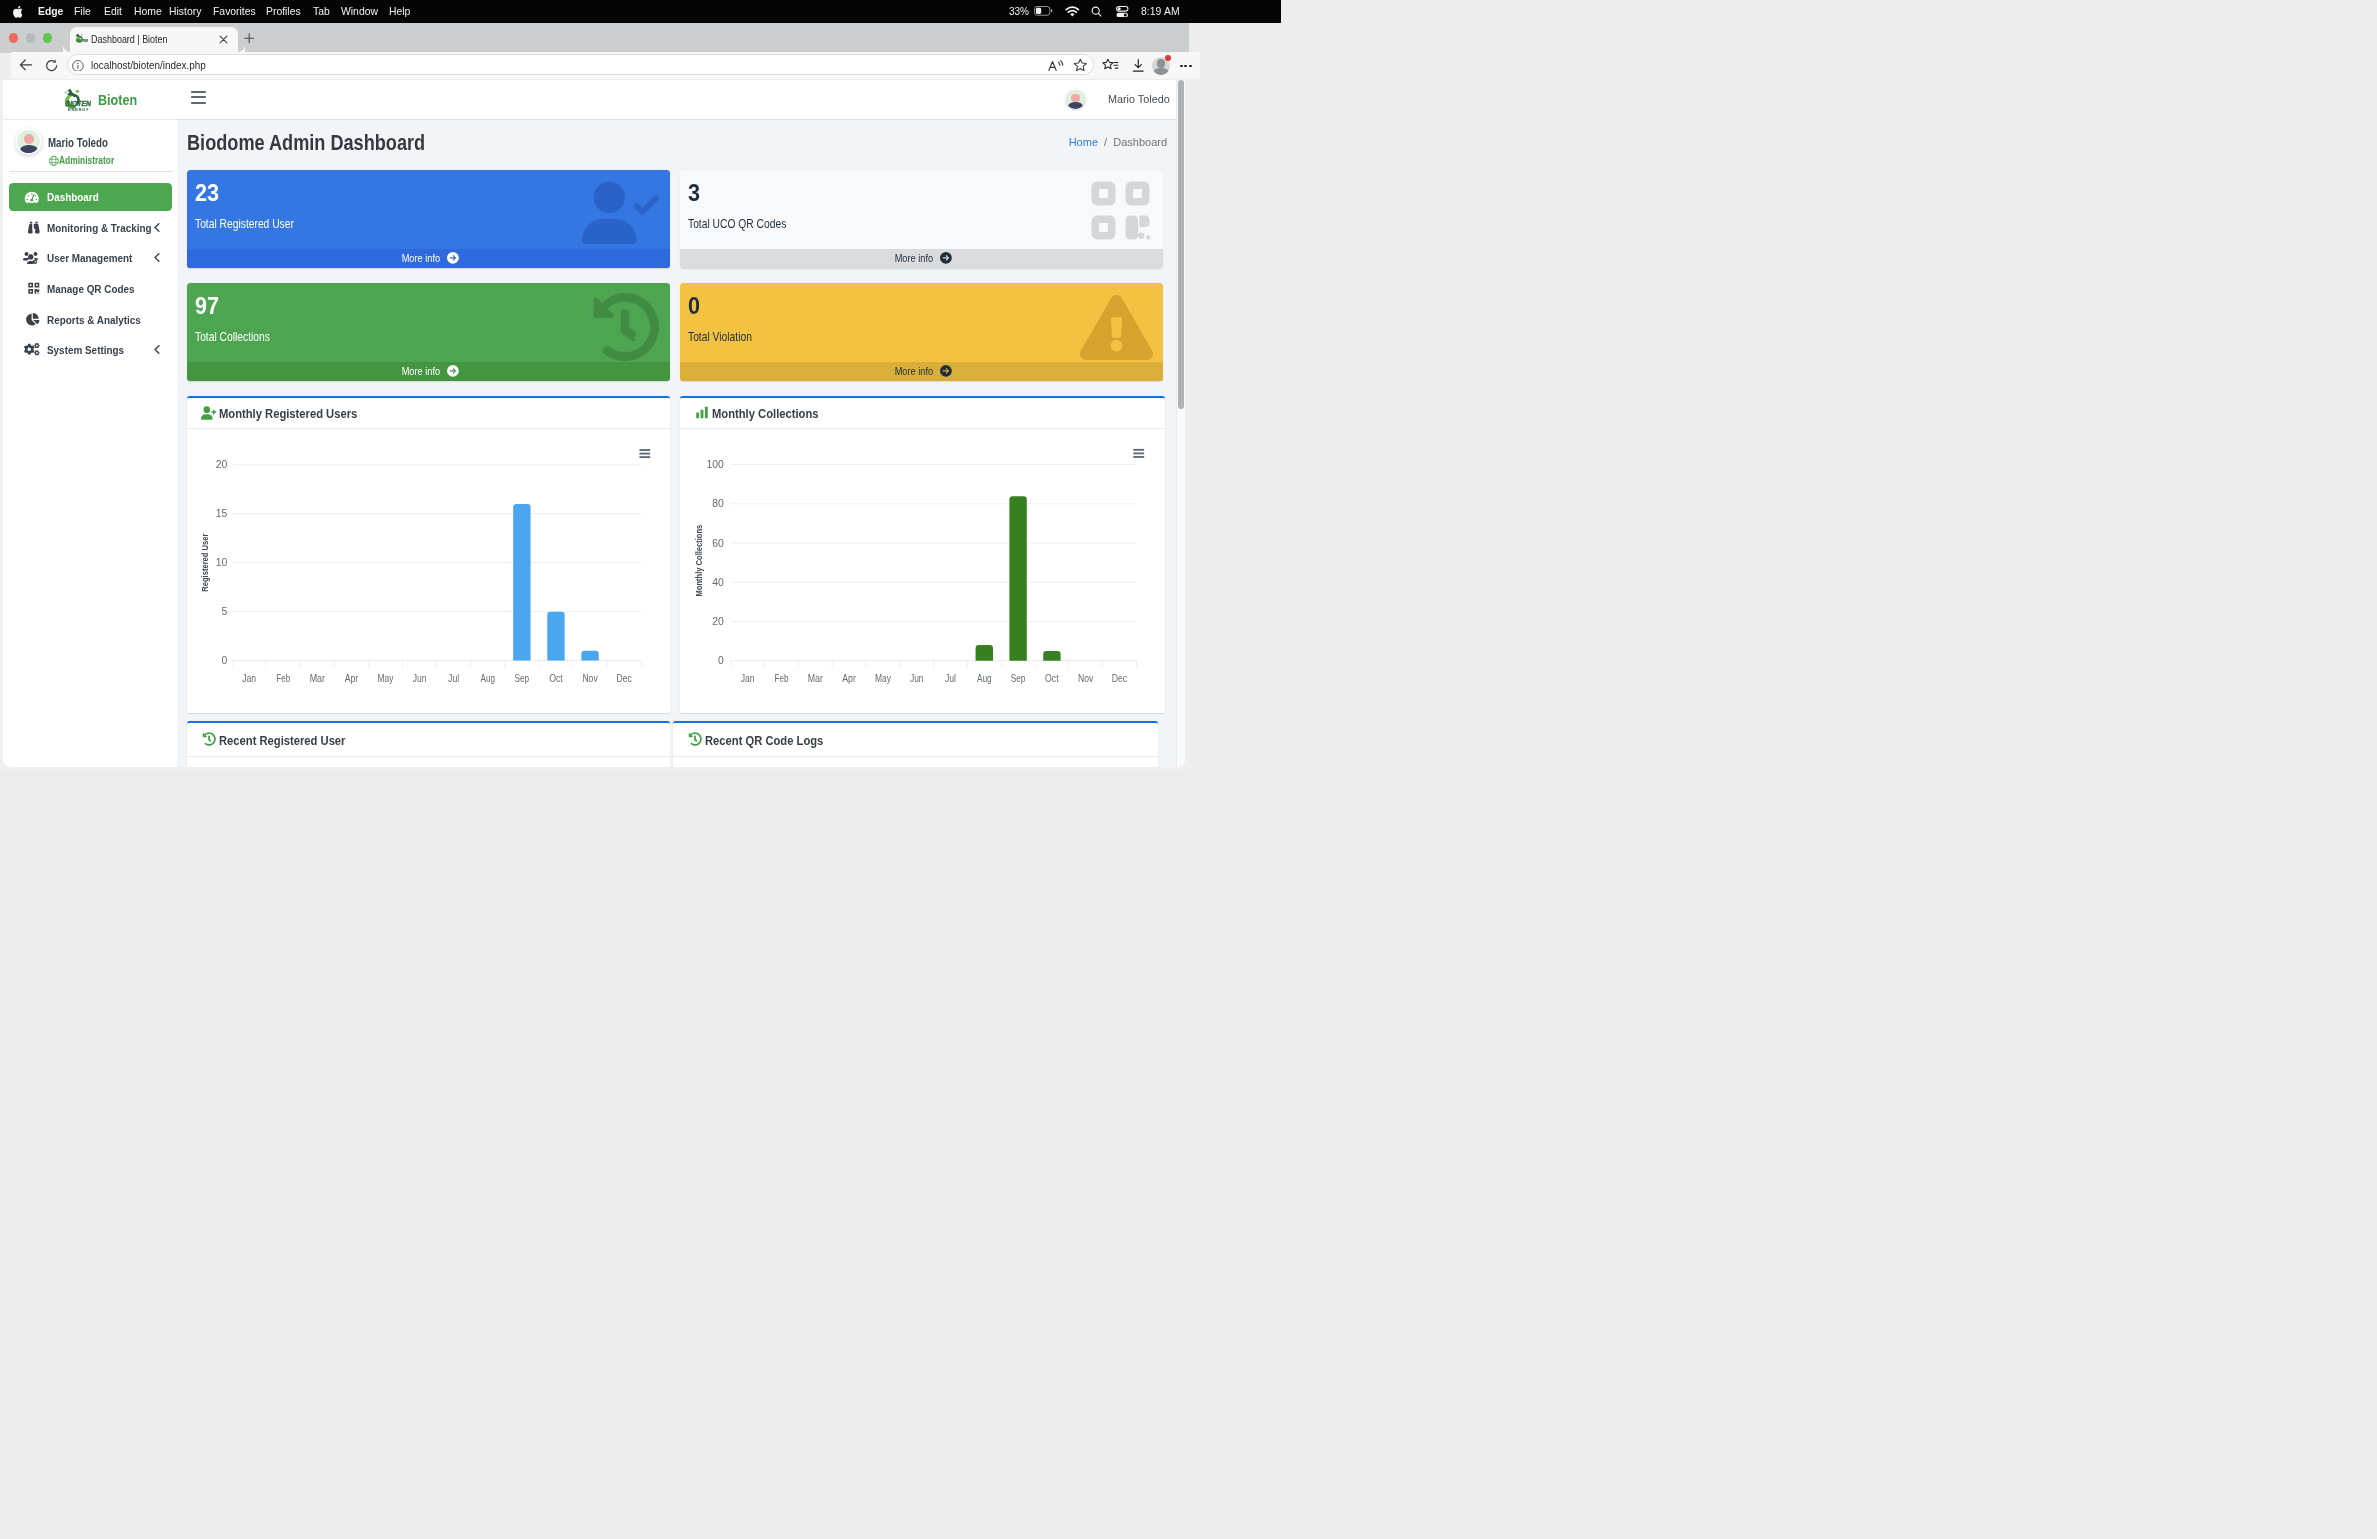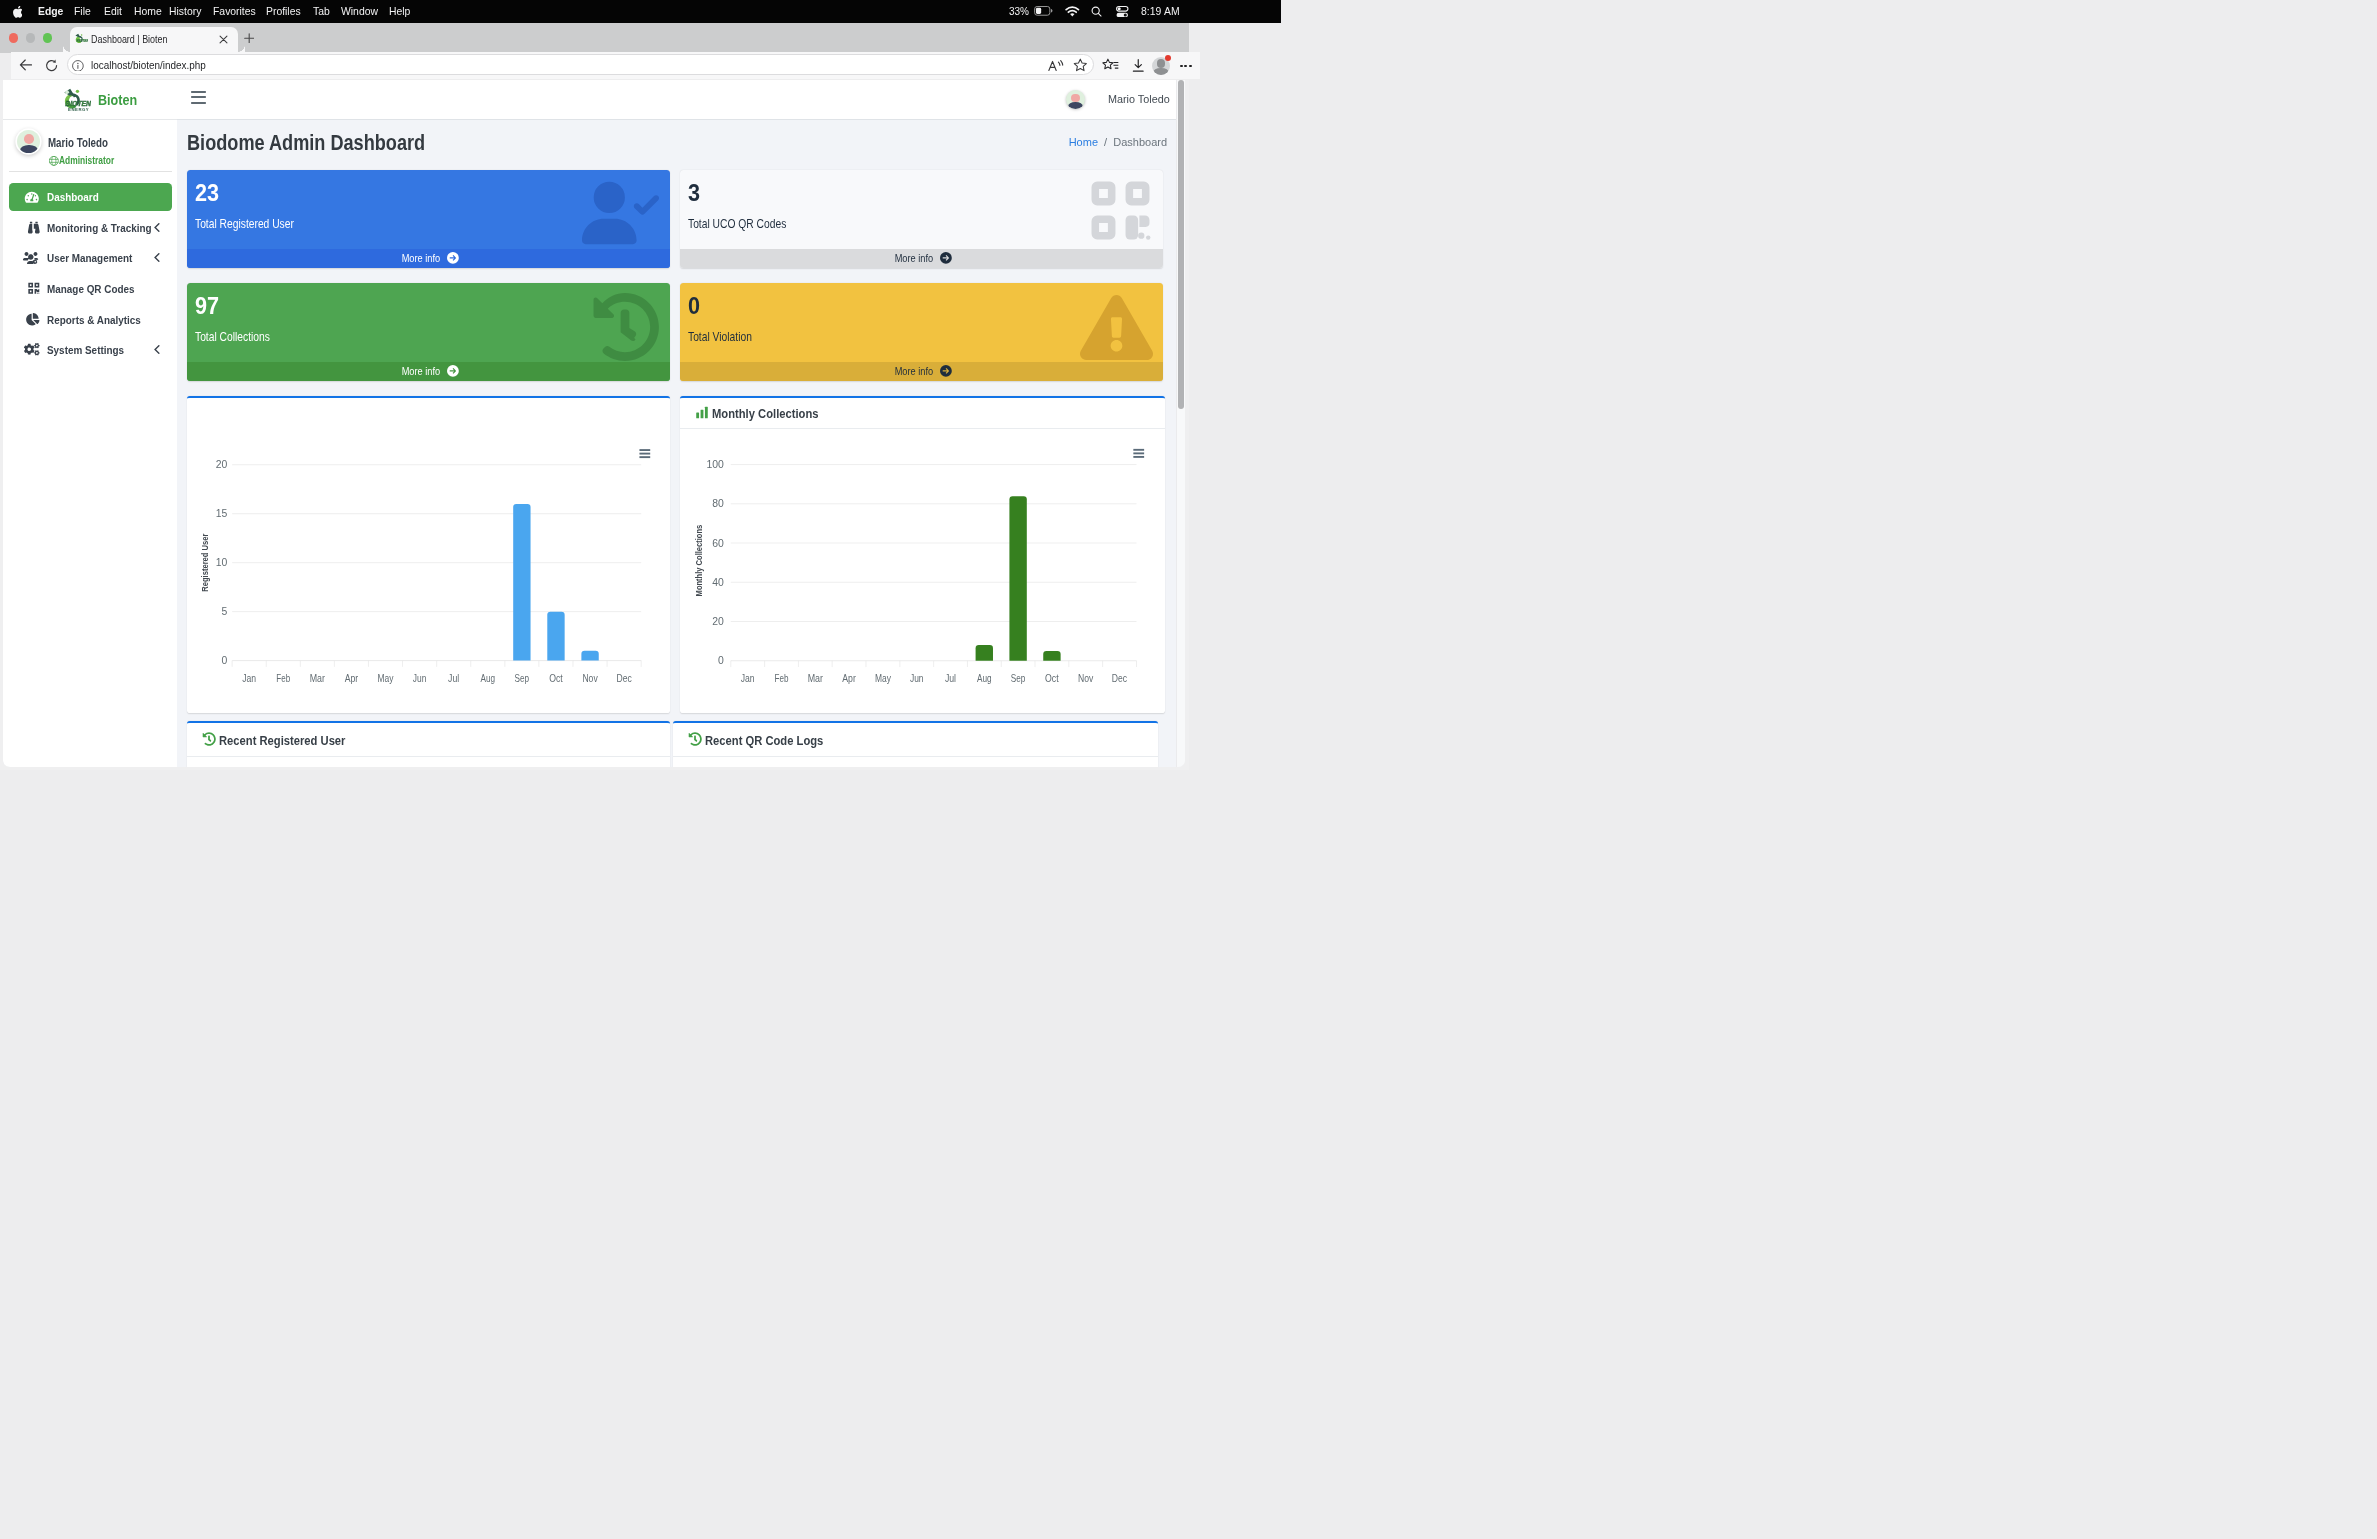--- a/index.html
+++ b/index.html
@@ -316,20 +316,29 @@
     <svg class="bicon" style="right:9.7px;top:11.8px" width="73" height="65" viewBox="0 0 576 512">
           <path fill="#d6a32f" d="M569.5 440C588 472 564.8 512 527.9 512H48.1c-36.9 0-60-40.1-41.6-72L246.4 24c18.5-32 64.7-32 83.2 0l239.9 416zM288 354c-25.4 0-46 20.6-46 46s20.6 46 46 46 46-20.6 46-46-20.6-46-46-46zm-43.7-165.3l7.4 136c.3 6.4 5.6 11.3 12 11.3h48.5c6.4 0 11.6-5 12-11.3l7.4-136c.4-6.9-5.1-12.7-12-12.7h-63.4c-6.9 0-12.4 5.8-12 12.7z"></path>
         </svg>
     <div class="foot" style="background:#d9ae39;color:#1f2d3d;"><span style="display:inline-block;transform:scaleX(.84);">More info</span>&nbsp;<svg style="display:inline-block;vertical-align:-2.4px" width="11.8" height="11.8" viewBox="0 0 512 512">
             <circle cx="256" cy="256" r="256" fill="#1f2d3d"></circle>
             <path fill="#d9ae39" d="M280 130l118 126-118 126-36-34 62-66H118v-52h188l-62-66z"></path>
           </svg></div>
   </div>
 
   <div class="card" style="left:184px;top:316px;width:483px;height:317px;">
+    <div class="chead">
+      <svg class="cicon" width="16.7" height="14" viewBox="0 0 640 512">
+            <g fill="#43a047">
+              <path d="M224 256A128 128 0 1 0 224 0a128 128 0 1 0 0 256zm-45.7 48C79.8 304 0 383.8 0 482.3 0 498.7 13.3 512 29.7 512h388.6c16.4 0 29.7-13.3 29.7-29.7 0-98.5-79.8-178.3-178.3-178.3h-91.4z"></path>
+              <path d="M504 312V248h-56v64h-64v56h64v64h56v-64h64v-56h-64z" transform="translate(16,-120)"></path>
+            </g>
+          </svg>
+      <span class="ctitle">Monthly Registered Users</span>
+    </div>
     <svg class="abs" style="left:0;top:31px" width="483" height="284" viewBox="0 0 695.5 408" font-family="Liberation Sans, sans-serif">
       <g stroke="#e7e7e7" stroke-width="1">
         <line x1="65" y1="51" x2="654" y2="51"></line>
         <line x1="65" y1="121.5" x2="654" y2="121.5"></line>
         <line x1="65" y1="192" x2="654" y2="192"></line>
         <line x1="65" y1="262.5" x2="654" y2="262.5"></line>
       </g>
       <line x1="65" y1="333" x2="654" y2="333" stroke="#e0e0e0"></line>
       <g stroke="#e7e7e7">
         <line x1="65" y1="333" x2="65" y2="342"></line>

